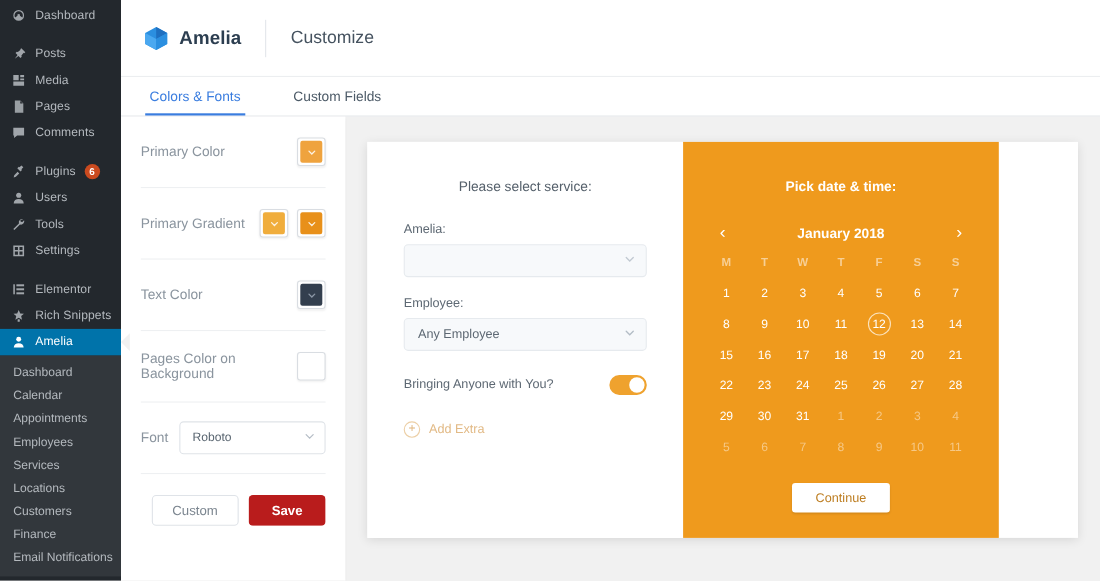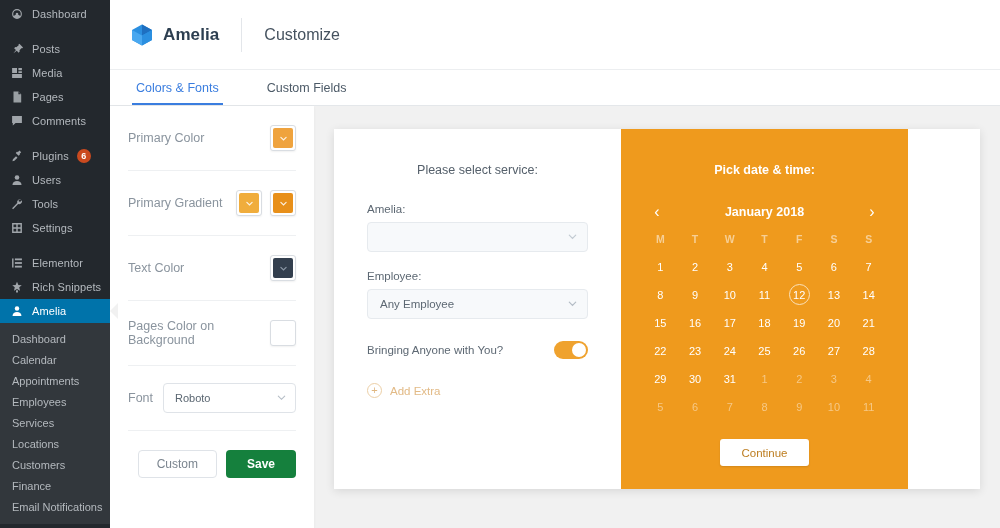--- a/index.html
+++ b/index.html
@@ -124,21 +124,21 @@
   .btn-row {
     display: flex; align-items: center; justify-content: flex-end;
     gap: 9px; height: 66px;
   }
   .btn {
     height: 28px; border-radius: 4px; font-size: 12px;
     display: inline-flex; align-items: center; justify-content: center;
     padding: 0 18px; border: 1px solid transparent; white-space: nowrap;
   }
   .btn-reset { background: #fff; border-color: #dfe3e8; color: #7b858f; }
-  .btn-save { background: #15803d; color: #fff; font-weight: 600; padding: 0 20px; }
+  .btn-save { background: #b91c1c; color: #fff; font-weight: 600; padding: 0 20px; }
 
   
   .preview-area {
     flex: 1; position: relative; display: flex;
     align-items: flex-start; justify-content: center; padding-top: 23px;
   }
   .booking {
     width: 646px; height: 360px; display: flex;
     box-shadow: 0 2px 9px rgba(0,0,0,.11); background: #fff;
   }

